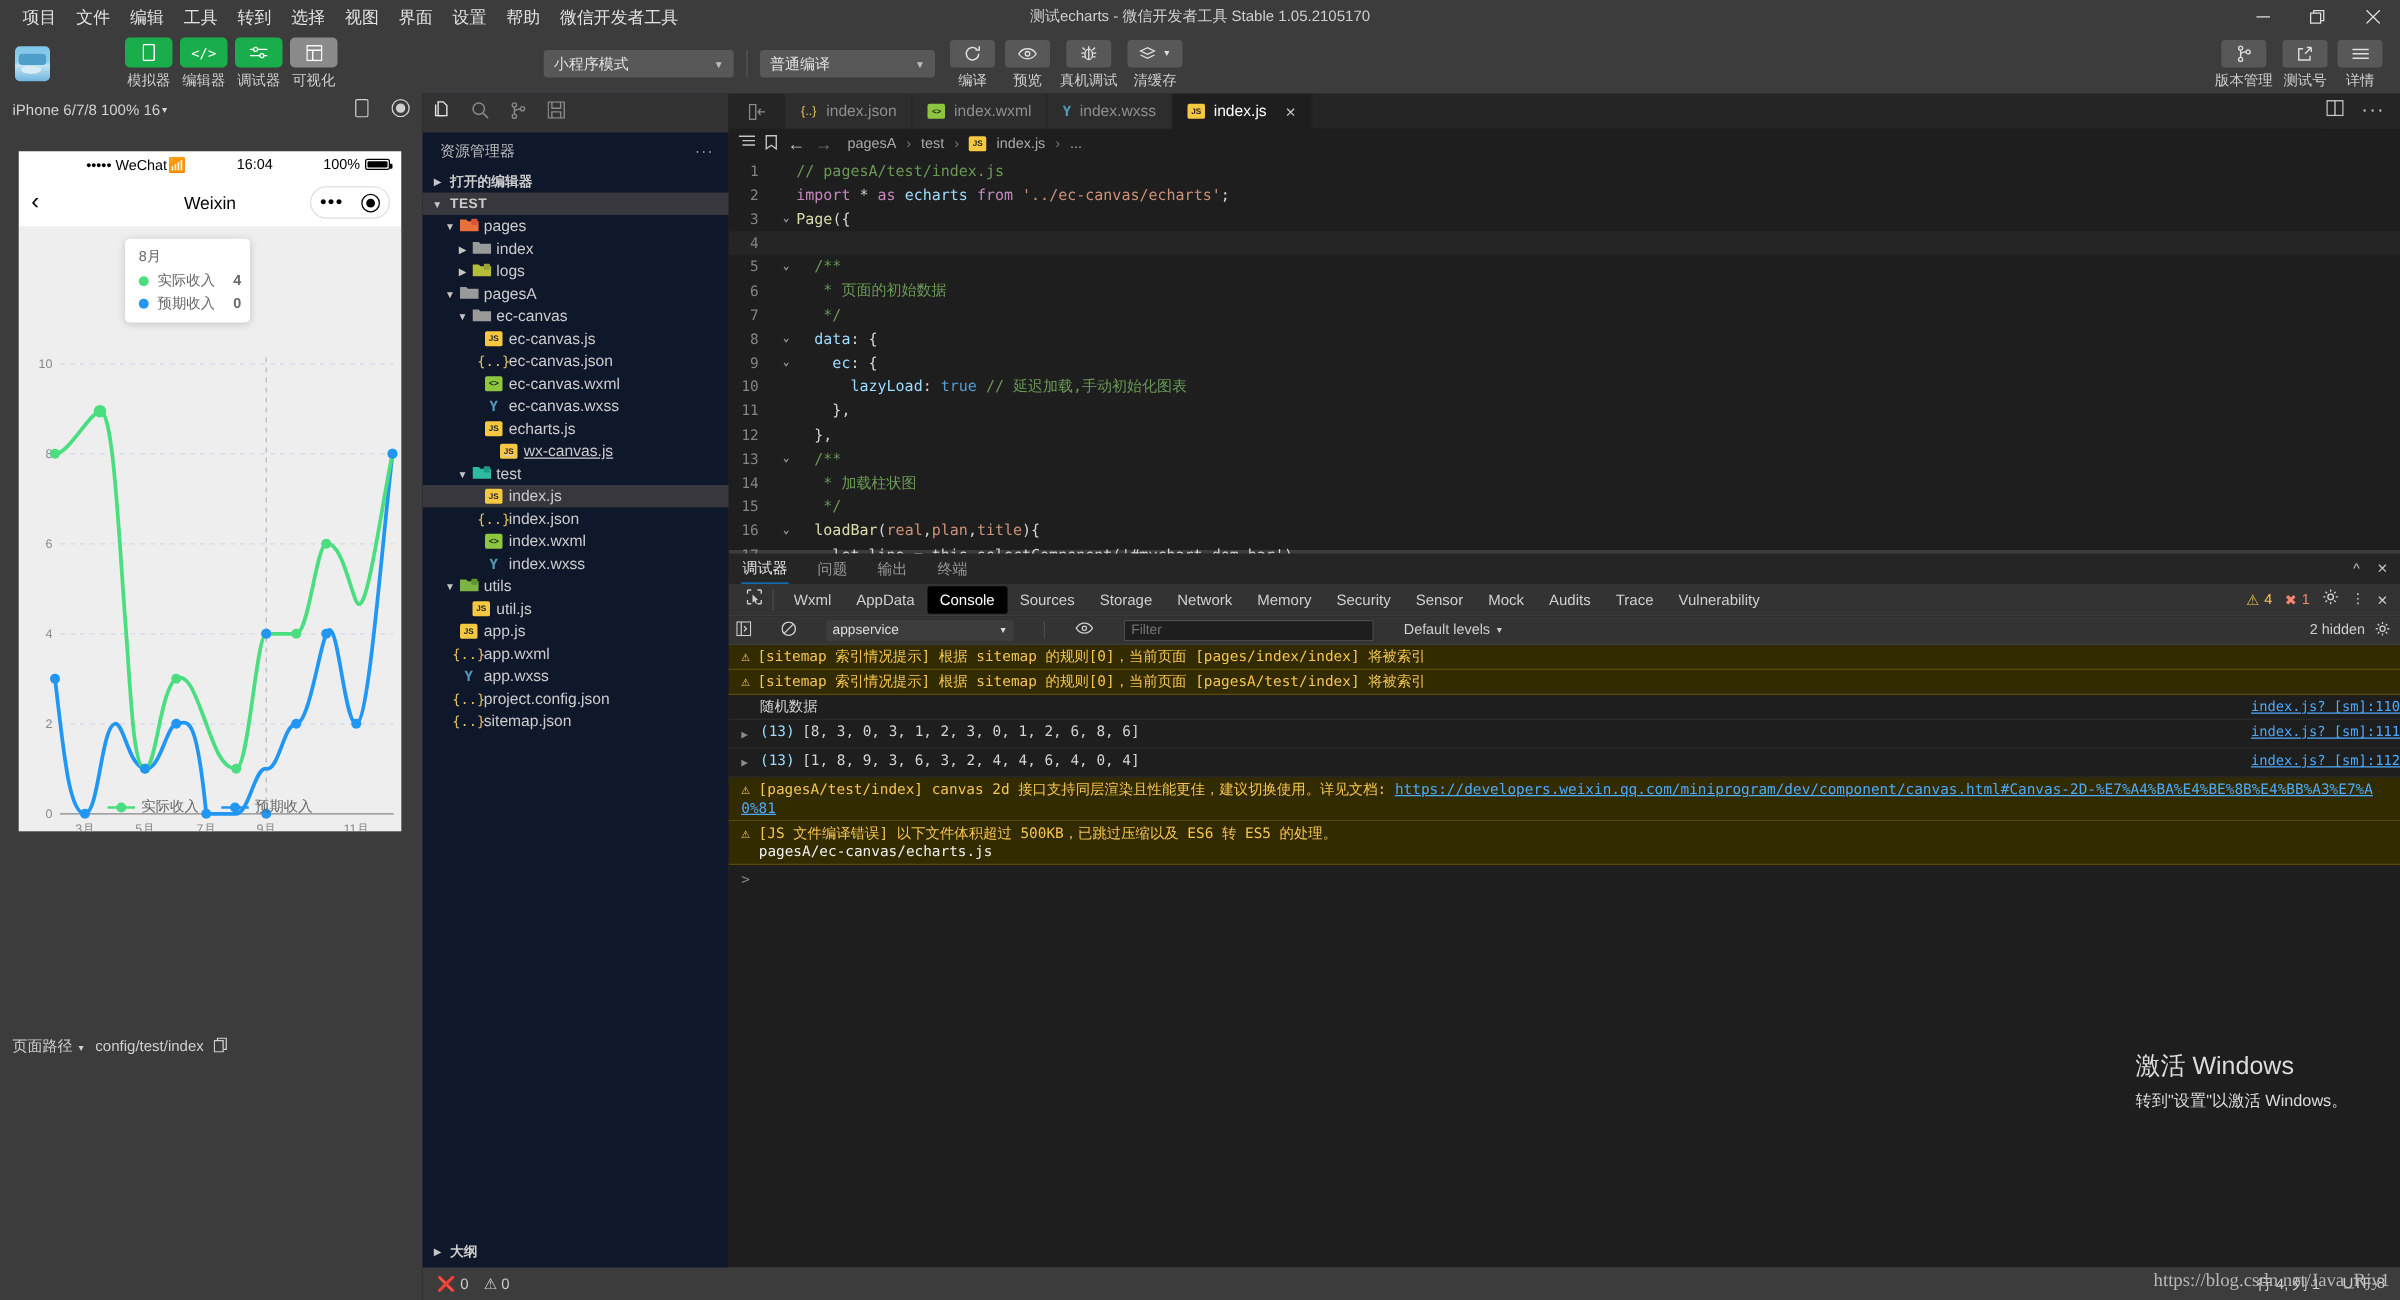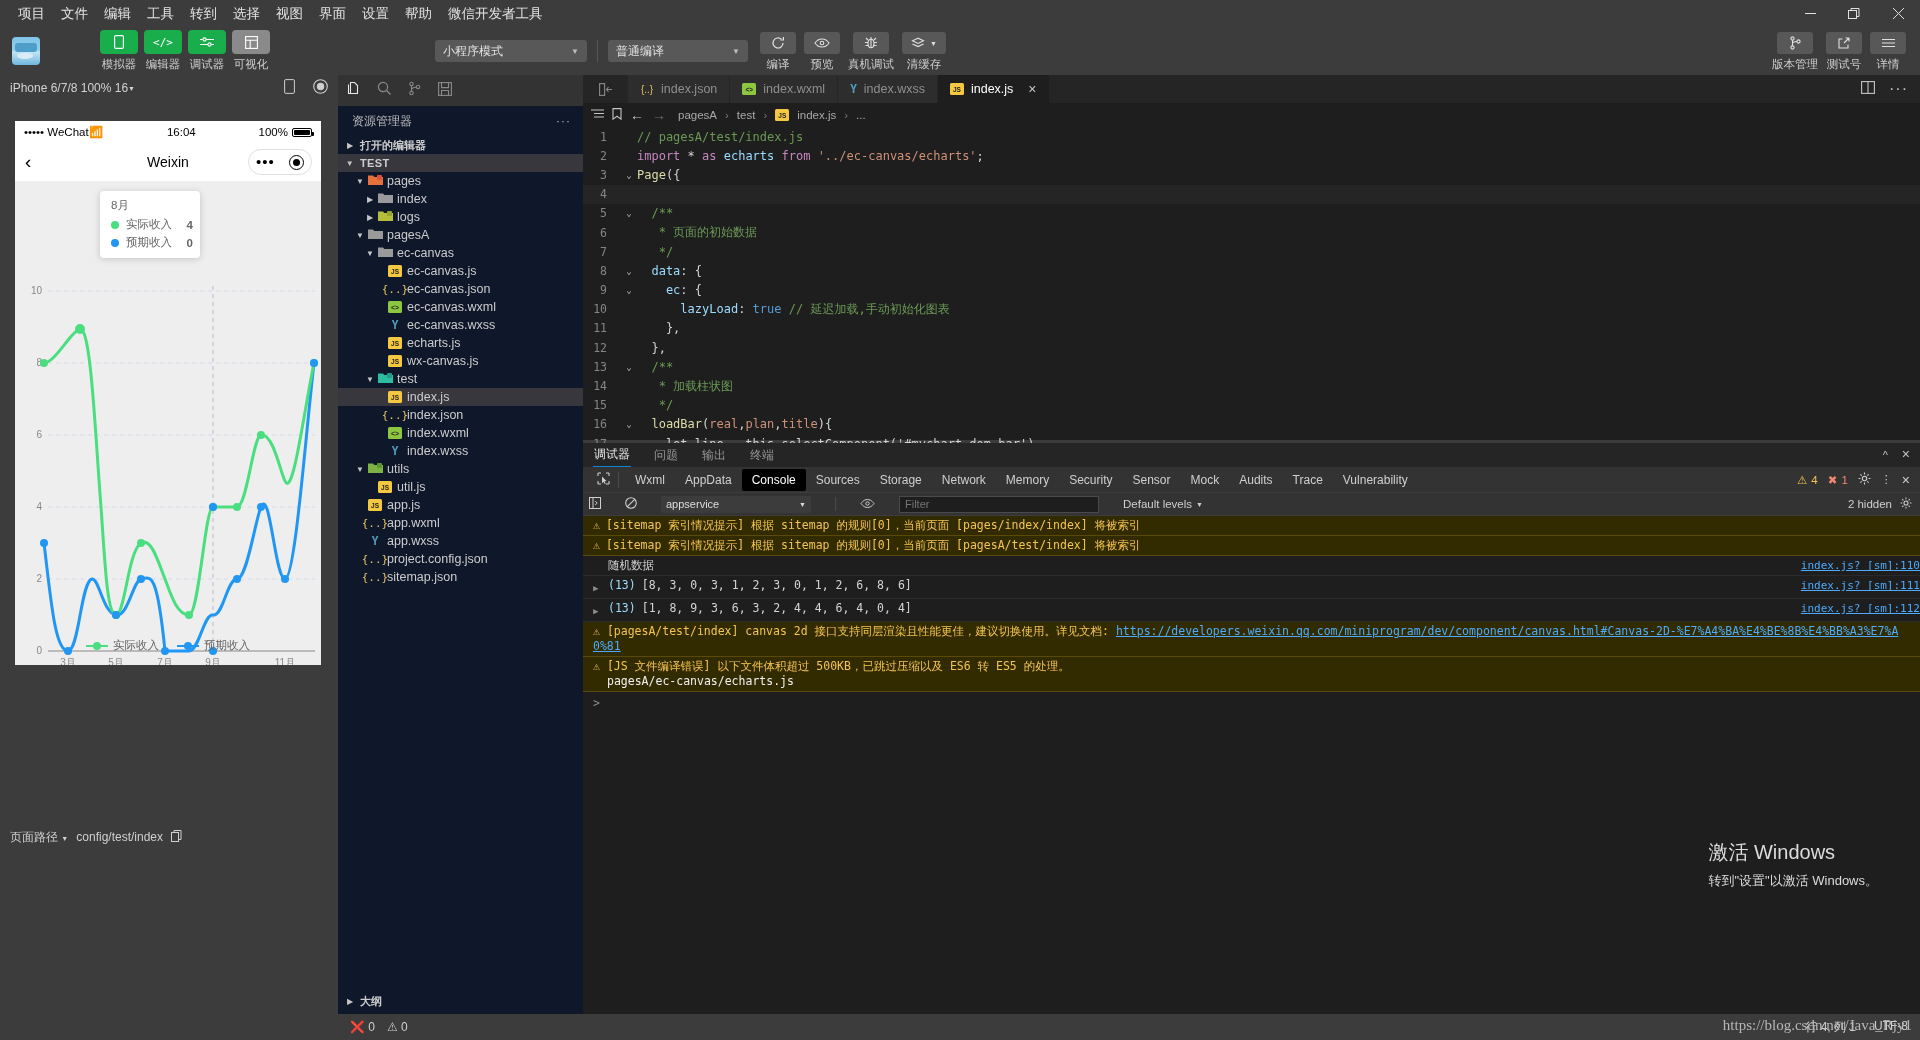--- a/index.html
+++ b/index.html
@@ -95,20 +95,21 @@
   }
   .sim-bar-right { display: flex; align-items: center; gap: 18px; color: #cfcfcf; }
   .phone {
     position: absolute; left: 15px; top: 46px; width: 306px; height: 544px;
     background: #fff; overflow: hidden;
   }
   .ph-status {
     height: 22px; display: flex; align-items: center; padding: 0 9px;
     font-size: 11.5px; color: #000; justify-content: space-between;
     font-family: "Liberation Sans", sans-serif;
+    margin-left: 45px;
   }
   .ph-nav {
     height: 38px; display: flex; align-items: center; position: relative;
     padding: 0 10px;
   }
   .ph-nav-title {
     position: absolute; left: 0; right: 0; text-align: center;
     font-size: 14px; color: #000;
   }
   .ph-caps {
@@ -304,20 +305,21 @@
       <div class="menu-item">编辑</div>
       <div class="menu-item">工具</div>
       <div class="menu-item">转到</div>
       <div class="menu-item">选择</div>
       <div class="menu-item">视图</div>
       <div class="menu-item">界面</div>
       <div class="menu-item">设置</div>
       <div class="menu-item">帮助</div>
       <div class="menu-item">微信开发者工具</div>
     </div>
+    <div class="win-title">测试echarts - 微信开发者工具 Stable 1.05.2105170</div>
     <div class="win-ctrl">
       <div class="wc-btn">
         <svg width="11" height="11" viewBox="0 0 11 11">
             <path d="M0 5.5h11" stroke="#e0e0e0" stroke-width="1"></path>
           </svg>
       </div>
       <div class="wc-btn">
         <svg width="12" height="12" viewBox="0 0 12 12" fill="none" stroke="#e0e0e0" stroke-width="1">
           <rect x="0.5" y="2.5" width="8" height="8"></rect>
             <path d="M3 2.5V0.5h8v8H8.5"></path>
@@ -728,21 +730,21 @@
           </span>
           <span>ec-canvas.wxss</span>
         </div>
         <div class="ex-row" style="padding-left:36px;">
           <span class="tw"></span>
           <span class="fico">
             <span class="fbadge" style="background:#f5c842;">JS</span>
           </span>
           <span>echarts.js</span>
         </div>
-        <div class="ex-row" style="padding-left:36px;">
+        <div class="ex-row" style="padding-left:48px;text-decoration:underline;">
           <span class="tw"></span>
           <span class="fico">
             <span class="fbadge" style="background:#f5c842;">JS</span>
           </span>
           <span>wx-canvas.js</span>
         </div>
         <div class="ex-row" style="padding-left:26px;">
           <span class="tw">▼</span>
           <span class="fico">
             <span><svg width="15" height="12" viewBox="0 0 15 12">

